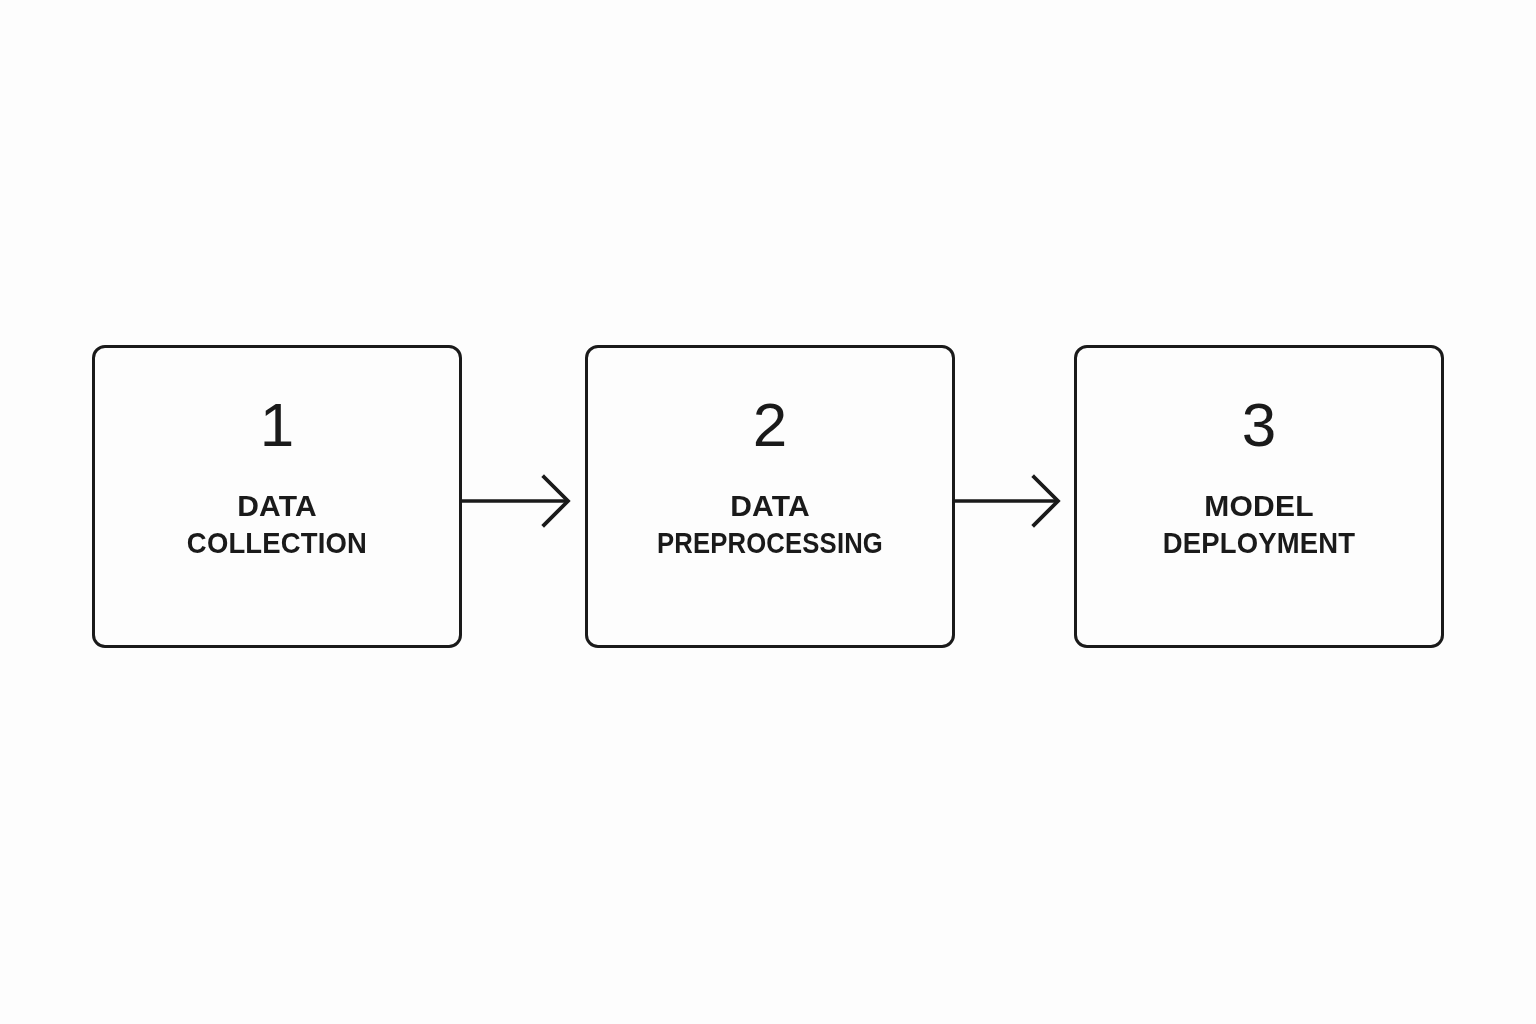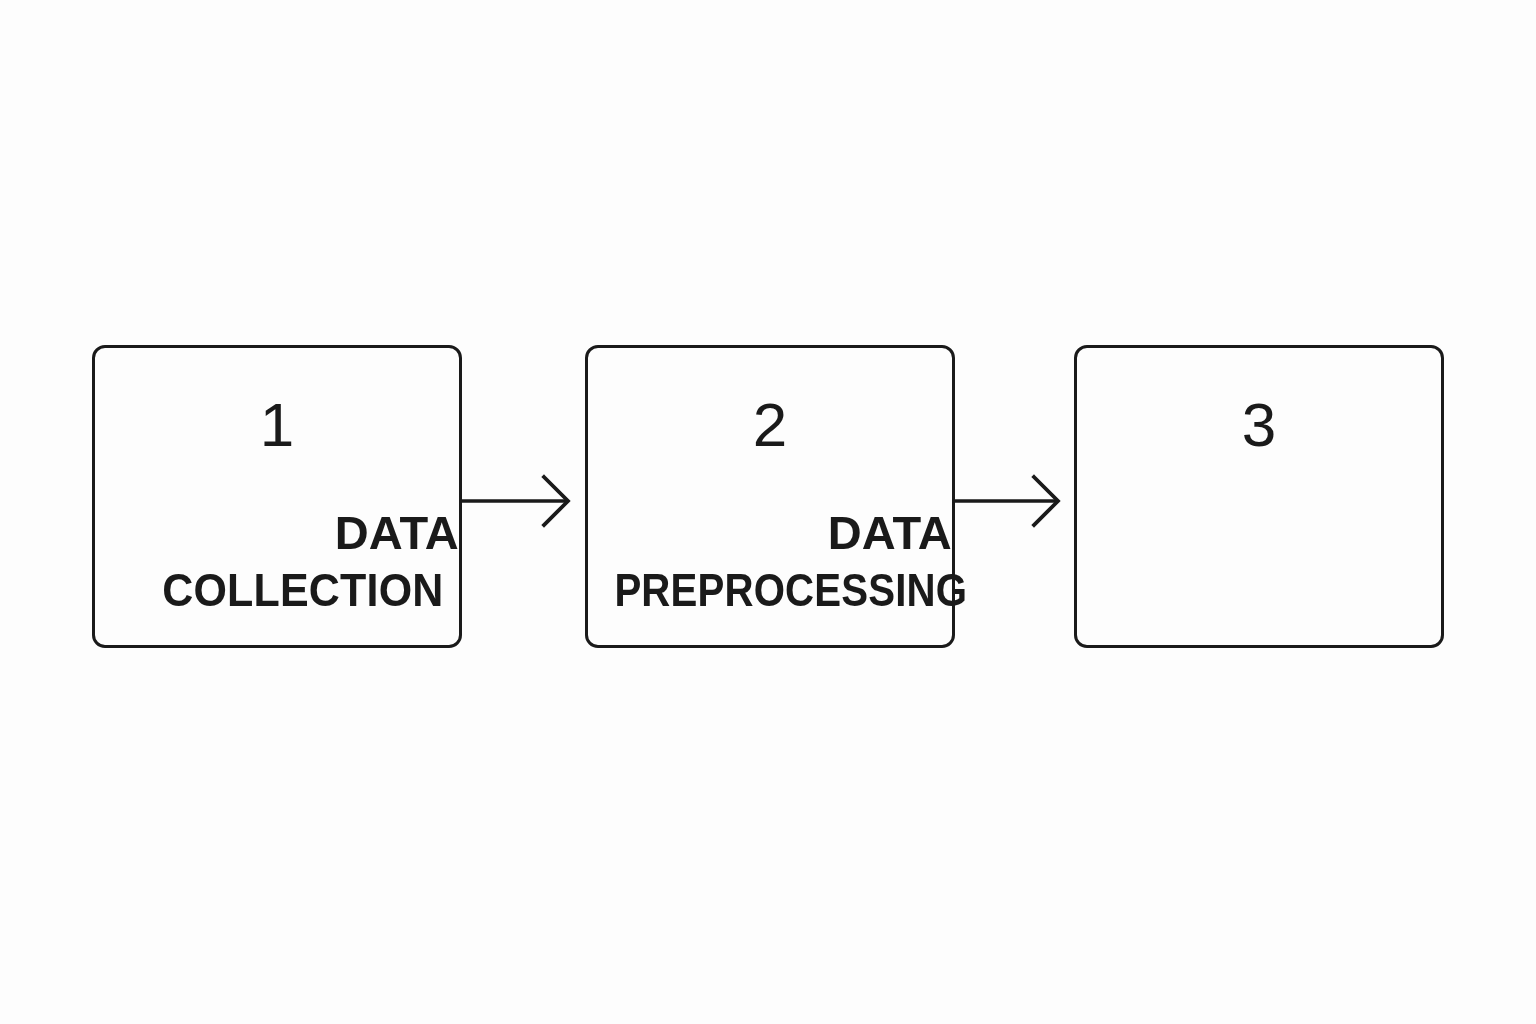--- a/index.html
+++ b/index.html
@@ -45,26 +45,26 @@
   .step-number {
     font-size: 62px;
     font-weight: 400;
     line-height: 1;
     color: #1a1a1a;
     letter-spacing: 0px;
     margin-top: 46px;
   }
 
   .step-label {
-    margin-top: 48px;
+    margin-top: 32px;
     width: 100%;
-    text-align: right;
+    text-align: center;
     color: #1a1a1a;
     font-weight: 700;
-    font-size: 47px;
+    font-size: 30px;
     line-height: 1.22;
     letter-spacing: 0.2px;
   }
 
   .label-line {
     display: block;
     white-space: nowrap;
   }
 
   
@@ -122,15 +122,19 @@
 
   <div class="connector" id="connector-2-3">
     <svg width="118" height="62" viewBox="0 0 118 62" aria-hidden="true">
       <line x1="4" y1="31" x2="108" y2="31" stroke="#1a1a1a" stroke-width="3.5" stroke-linecap="butt"></line>
       <polyline points="86,7 110,31 86,55" fill="none" stroke="#1a1a1a" stroke-width="3.8" stroke-linecap="square" stroke-linejoin="miter"></polyline>
     </svg>
   </div>
 
   <div class="step-node" id="node-3">
     <span class="step-number">3</span>
+    <div class="step-label">
+      <span class="label-line">MODEL</span>
+      <span class="label-line condensed-lite">DEPLOYMENT</span>
+    </div>
   </div>
 
 </div>
 
 </body></html>

